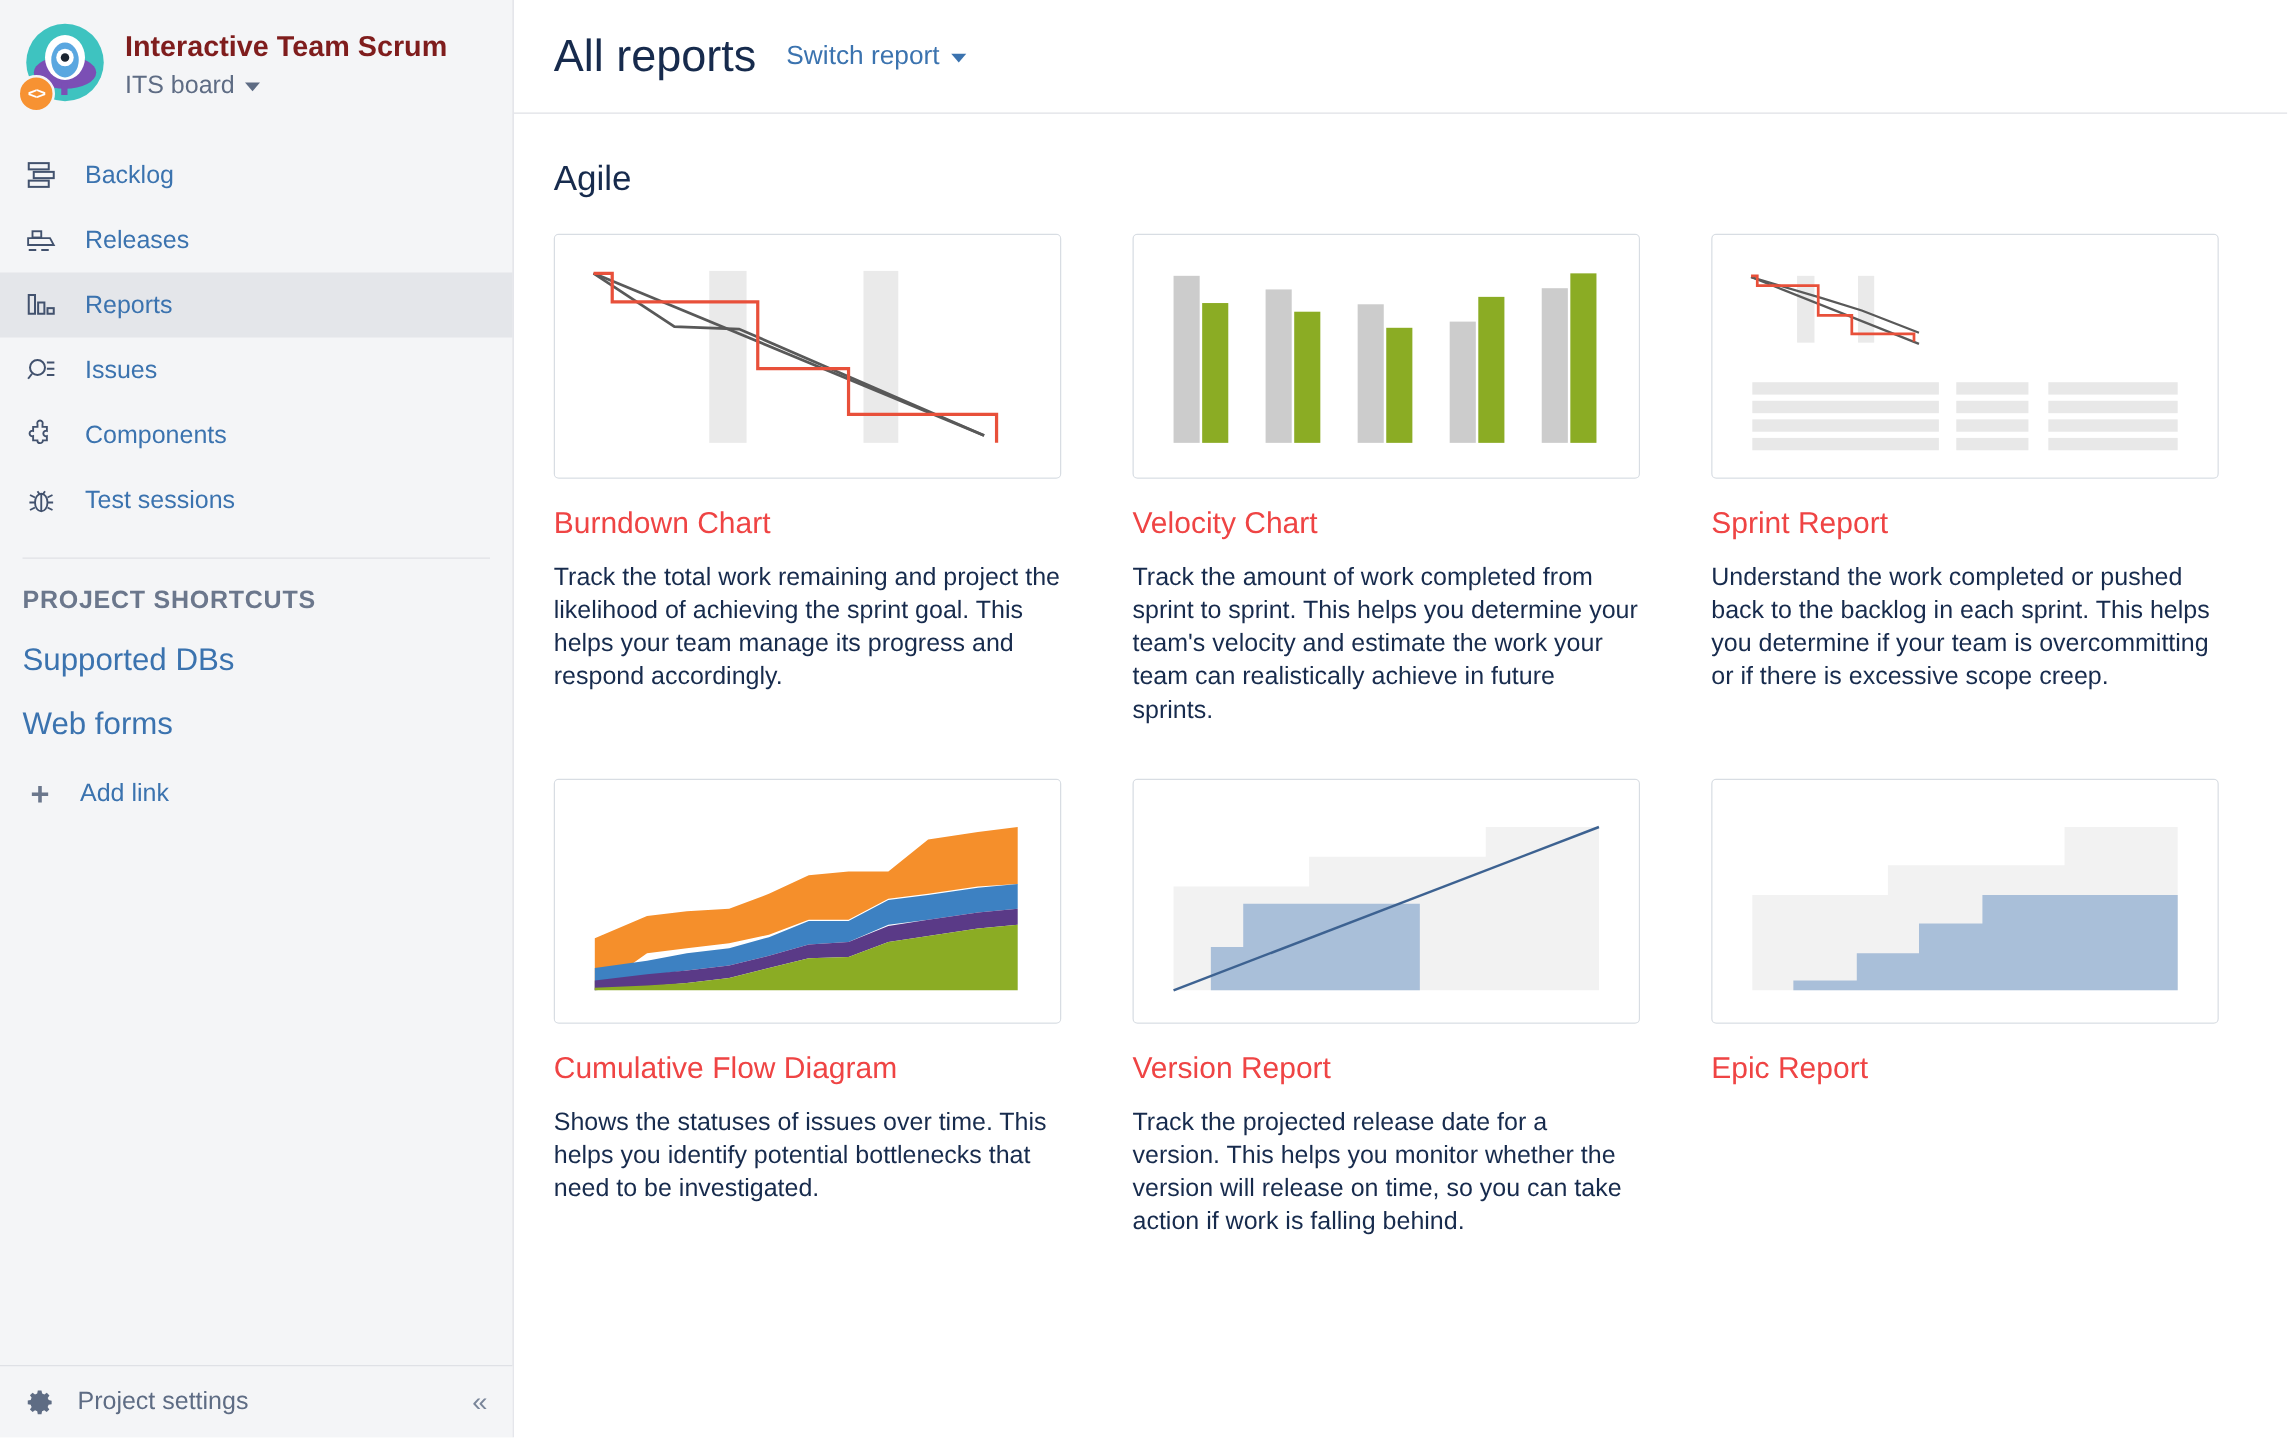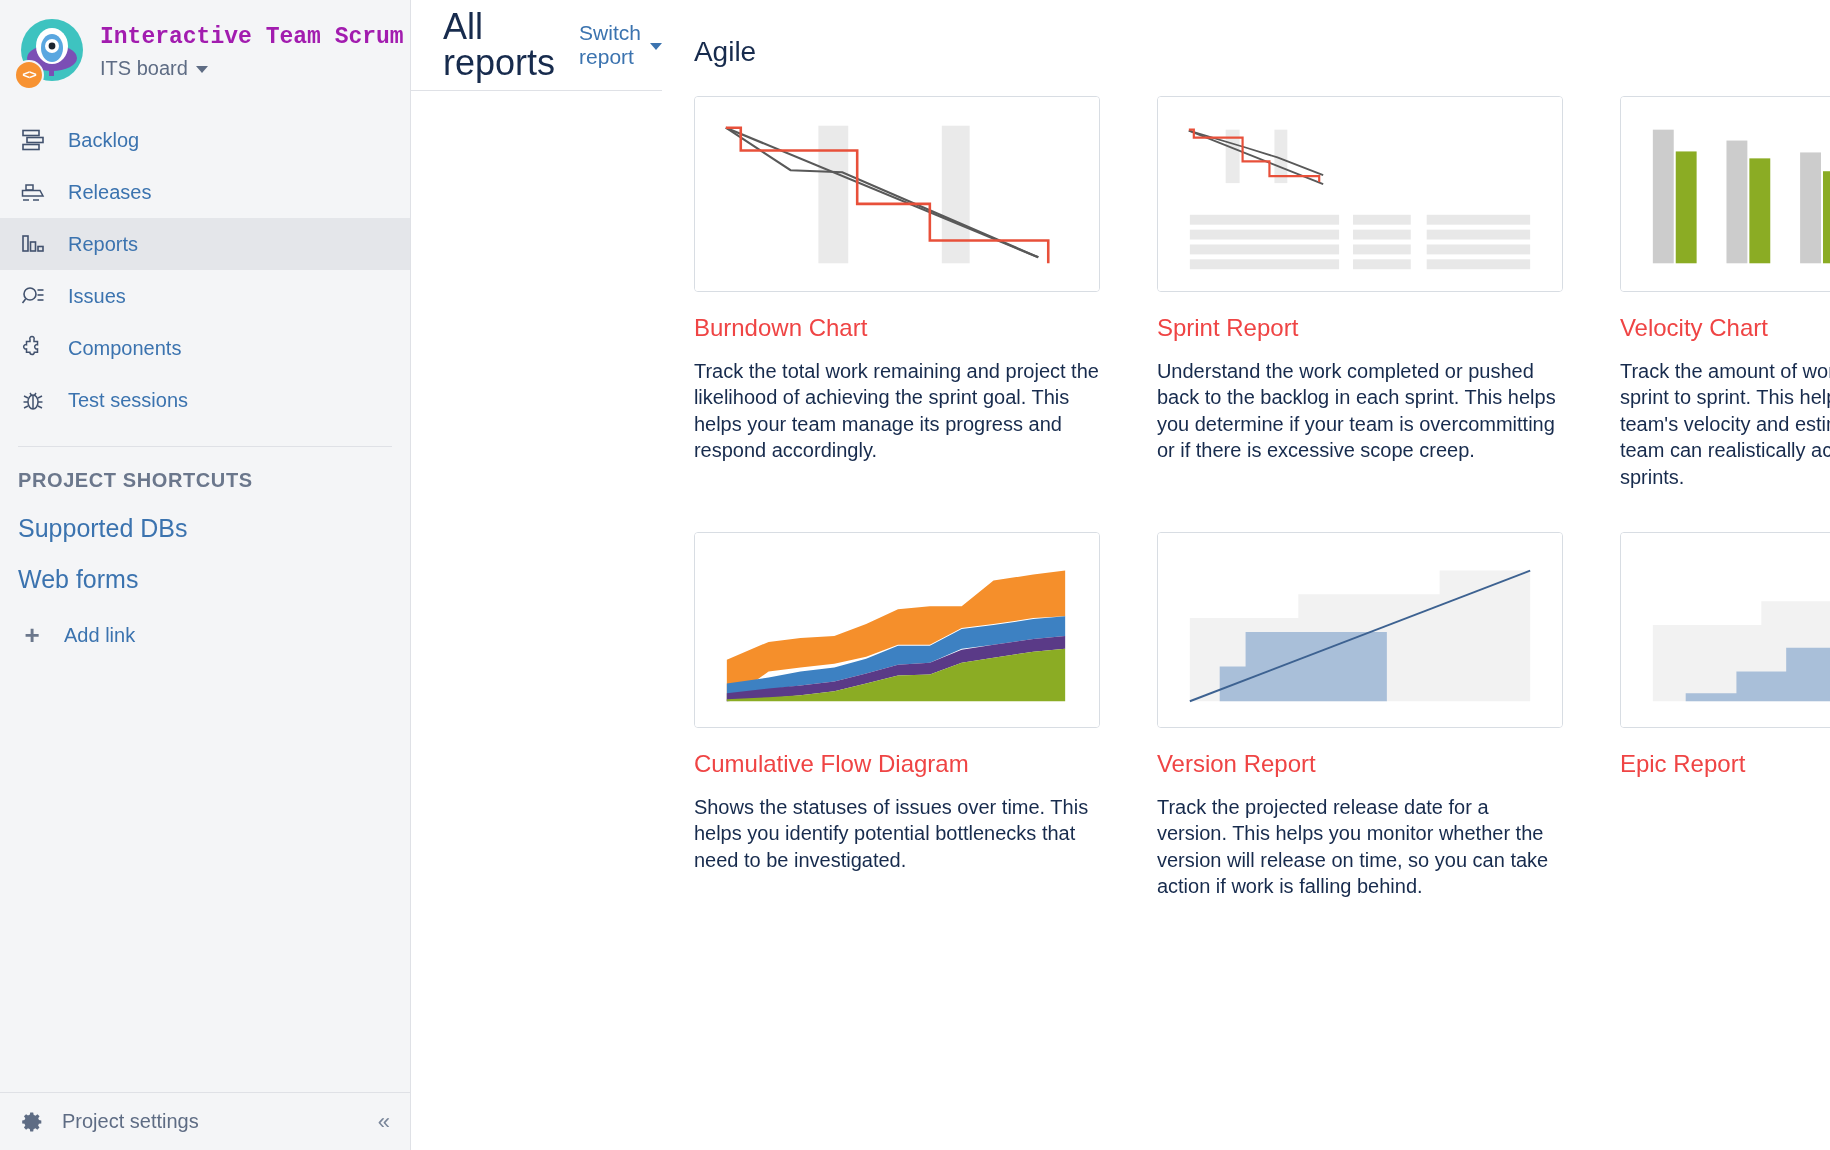--- a/index.html
+++ b/index.html
@@ -43,26 +43,25 @@
     border-radius: 50%;
     background: #f79232;
     border: 2px solid #f4f5f7;
     display: flex; align-items: center; justify-content: center;
     color: #fff; font-size: 13px; font-weight: bold;
     font-family: "Liberation Mono", monospace;
     letter-spacing: -1px;
   }
   .proj-meta { display: flex; flex-direction: column; justify-content: center; }
   .proj-name {
-    color: #a21caf;
+    color: #7f1d1d;
     font-size: 23px;
     font-weight: bold;
     line-height: 1.2;
     margin-bottom: 5px;
-    font-family: Liberation Mono, monospace;
   }
   .proj-board {
     color: #5e6c84;
     font-size: 20px;
     line-height: 1.2;
     display: flex;
     align-items: center;
     gap: 8px;
   }
   .caret-down {
@@ -149,21 +148,21 @@
     cursor: pointer;
     line-height: 1;
   }
 
   
   .main {
     flex: 1;
     height: 1150px;
     background: #fff;
     display: flex;
-    flex-direction: row;
+    flex-direction: column;
     overflow: hidden;
   }
   .main-header {
     height: 91px;
     min-height: 91px;
     border-bottom: 1px solid #dfe1e6;
     display: flex;
     align-items: center;
     padding-left: 32px;
     gap: 24px;
@@ -377,20 +376,42 @@
               <rect x="0" y="0" width="406" height="196" fill="#ffffff"></rect>
               <rect x="124" y="29" width="30" height="139" fill="#eaeaea"></rect>
               <rect x="248" y="29" width="28" height="139" fill="#eaeaea"></rect>
               <polyline points="31,31 96,74 148,76 345,162" fill="none" stroke="#595959" stroke-width="2.2"></polyline>
               <polyline points="31,31 345,162" fill="none" stroke="#595959" stroke-width="2.2"></polyline>
               <polyline points="31,31 46,31 46,54 163,54 163,108 236,108 236,145 355,145 355,168" fill="none" stroke="#e8503a" stroke-width="2.6" stroke-linejoin="miter"></polyline>
             </svg>
           </div>
           <a class="card-title">Burndown Chart</a>
           <p class="card-desc">Track the total work remaining and project the likelihood of achieving the sprint goal. This helps your team manage its progress and respond accordingly.</p>
+        </div>
+
+        <div class="card">
+          <div class="card-thumb">
+            <svg viewBox="0 0 406 196" preserveAspectRatio="none" aria-hidden="true">
+              <rect x="0" y="0" width="406" height="196" fill="#ffffff"></rect>
+              <g>
+                <rect x="32" y="33" width="21" height="135" fill="#cccccc"></rect>
+                <rect x="55" y="55" width="21" height="113" fill="#8bac24"></rect>
+                <rect x="106" y="44" width="21" height="124" fill="#cccccc"></rect>
+                <rect x="129" y="62" width="21" height="106" fill="#8bac24"></rect>
+                <rect x="180" y="56" width="21" height="112" fill="#cccccc"></rect>
+                <rect x="203" y="75" width="21" height="93" fill="#8bac24"></rect>
+                <rect x="254" y="70" width="21" height="98" fill="#cccccc"></rect>
+                <rect x="277" y="50" width="21" height="118" fill="#8bac24"></rect>
+                <rect x="328" y="43" width="21" height="125" fill="#cccccc"></rect>
+                <rect x="351" y="31" width="21" height="137" fill="#8bac24"></rect>
+              </g>
+            </svg>
+          </div>
+          <a class="card-title">Velocity Chart</a>
+          <p class="card-desc">Track the amount of work completed from sprint to sprint. This helps you determine your team's velocity and estimate the work your team can realistically achieve in future sprints.</p>
         </div>
 
         <div class="card">
           <div class="card-thumb">
             <svg viewBox="0 0 406 196" preserveAspectRatio="none" aria-hidden="true">
               <rect x="0" y="0" width="406" height="196" fill="#ffffff"></rect>
               <rect x="68" y="33" width="14" height="54" fill="#eaeaea"></rect>
               <rect x="117" y="33" width="13" height="54" fill="#eaeaea"></rect>
               <polyline points="31,34 88,51 120,61 166,79" fill="none" stroke="#595959" stroke-width="1.8"></polyline>
               <polyline points="31,34 166,88" fill="none" stroke="#595959" stroke-width="1.8"></polyline>
@@ -412,42 +433,20 @@
             </svg>
           </div>
           <a class="card-title">Sprint Report</a>
           <p class="card-desc">Understand the work completed or pushed back to the backlog in each sprint. This helps you determine if your team is overcommitting or if there is excessive scope creep.</p>
         </div>
 
         <div class="card">
           <div class="card-thumb">
             <svg viewBox="0 0 406 196" preserveAspectRatio="none" aria-hidden="true">
               <rect x="0" y="0" width="406" height="196" fill="#ffffff"></rect>
-              <g>
-                <rect x="32" y="33" width="21" height="135" fill="#cccccc"></rect>
-                <rect x="55" y="55" width="21" height="113" fill="#8bac24"></rect>
-                <rect x="106" y="44" width="21" height="124" fill="#cccccc"></rect>
-                <rect x="129" y="62" width="21" height="106" fill="#8bac24"></rect>
-                <rect x="180" y="56" width="21" height="112" fill="#cccccc"></rect>
-                <rect x="203" y="75" width="21" height="93" fill="#8bac24"></rect>
-                <rect x="254" y="70" width="21" height="98" fill="#cccccc"></rect>
-                <rect x="277" y="50" width="21" height="118" fill="#8bac24"></rect>
-                <rect x="328" y="43" width="21" height="125" fill="#cccccc"></rect>
-                <rect x="351" y="31" width="21" height="137" fill="#8bac24"></rect>
-              </g>
-            </svg>
-          </div>
-          <a class="card-title">Velocity Chart</a>
-          <p class="card-desc">Track the amount of work completed from sprint to sprint. This helps you determine your team's velocity and estimate the work your team can realistically achieve in future sprints.</p>
-        </div>
-
-        <div class="card">
-          <div class="card-thumb">
-            <svg viewBox="0 0 406 196" preserveAspectRatio="none" aria-hidden="true">
-              <rect x="0" y="0" width="406" height="196" fill="#ffffff"></rect>
 
               <polygon fill="#f58f2b" points="32,128 74,110 106,106 140,104 172,92 204,77 236,74 268,74 300,48 340,42 372,38 372,84 340,86 300,92 268,96 236,113 204,113 172,125 140,132 106,136 74,140 32,170"></polygon>
 
               <polygon fill="#3d81c2" points="32,152 74,146 106,140 140,136 172,127 204,114 236,114 268,97 300,93 340,87 372,84 372,104 340,107 300,113 268,117 236,131 204,133 172,142 140,150 106,154 74,158 32,170"></polygon>
 
               <polygon fill="#5a3a87" points="32,162 74,157 106,154 140,150 172,142 204,133 236,131 268,118 300,113 340,107 372,104 372,117 340,120 300,126 268,131 236,143 204,144 172,152 140,160 106,164 74,167 32,170"></polygon>
 
               <polygon fill="#8bac24" points="32,168 74,166 106,164 140,160 172,152 204,144 236,143 268,131 300,126 340,120 372,117 372,170 32,170"></polygon>
             </svg>
           </div>

